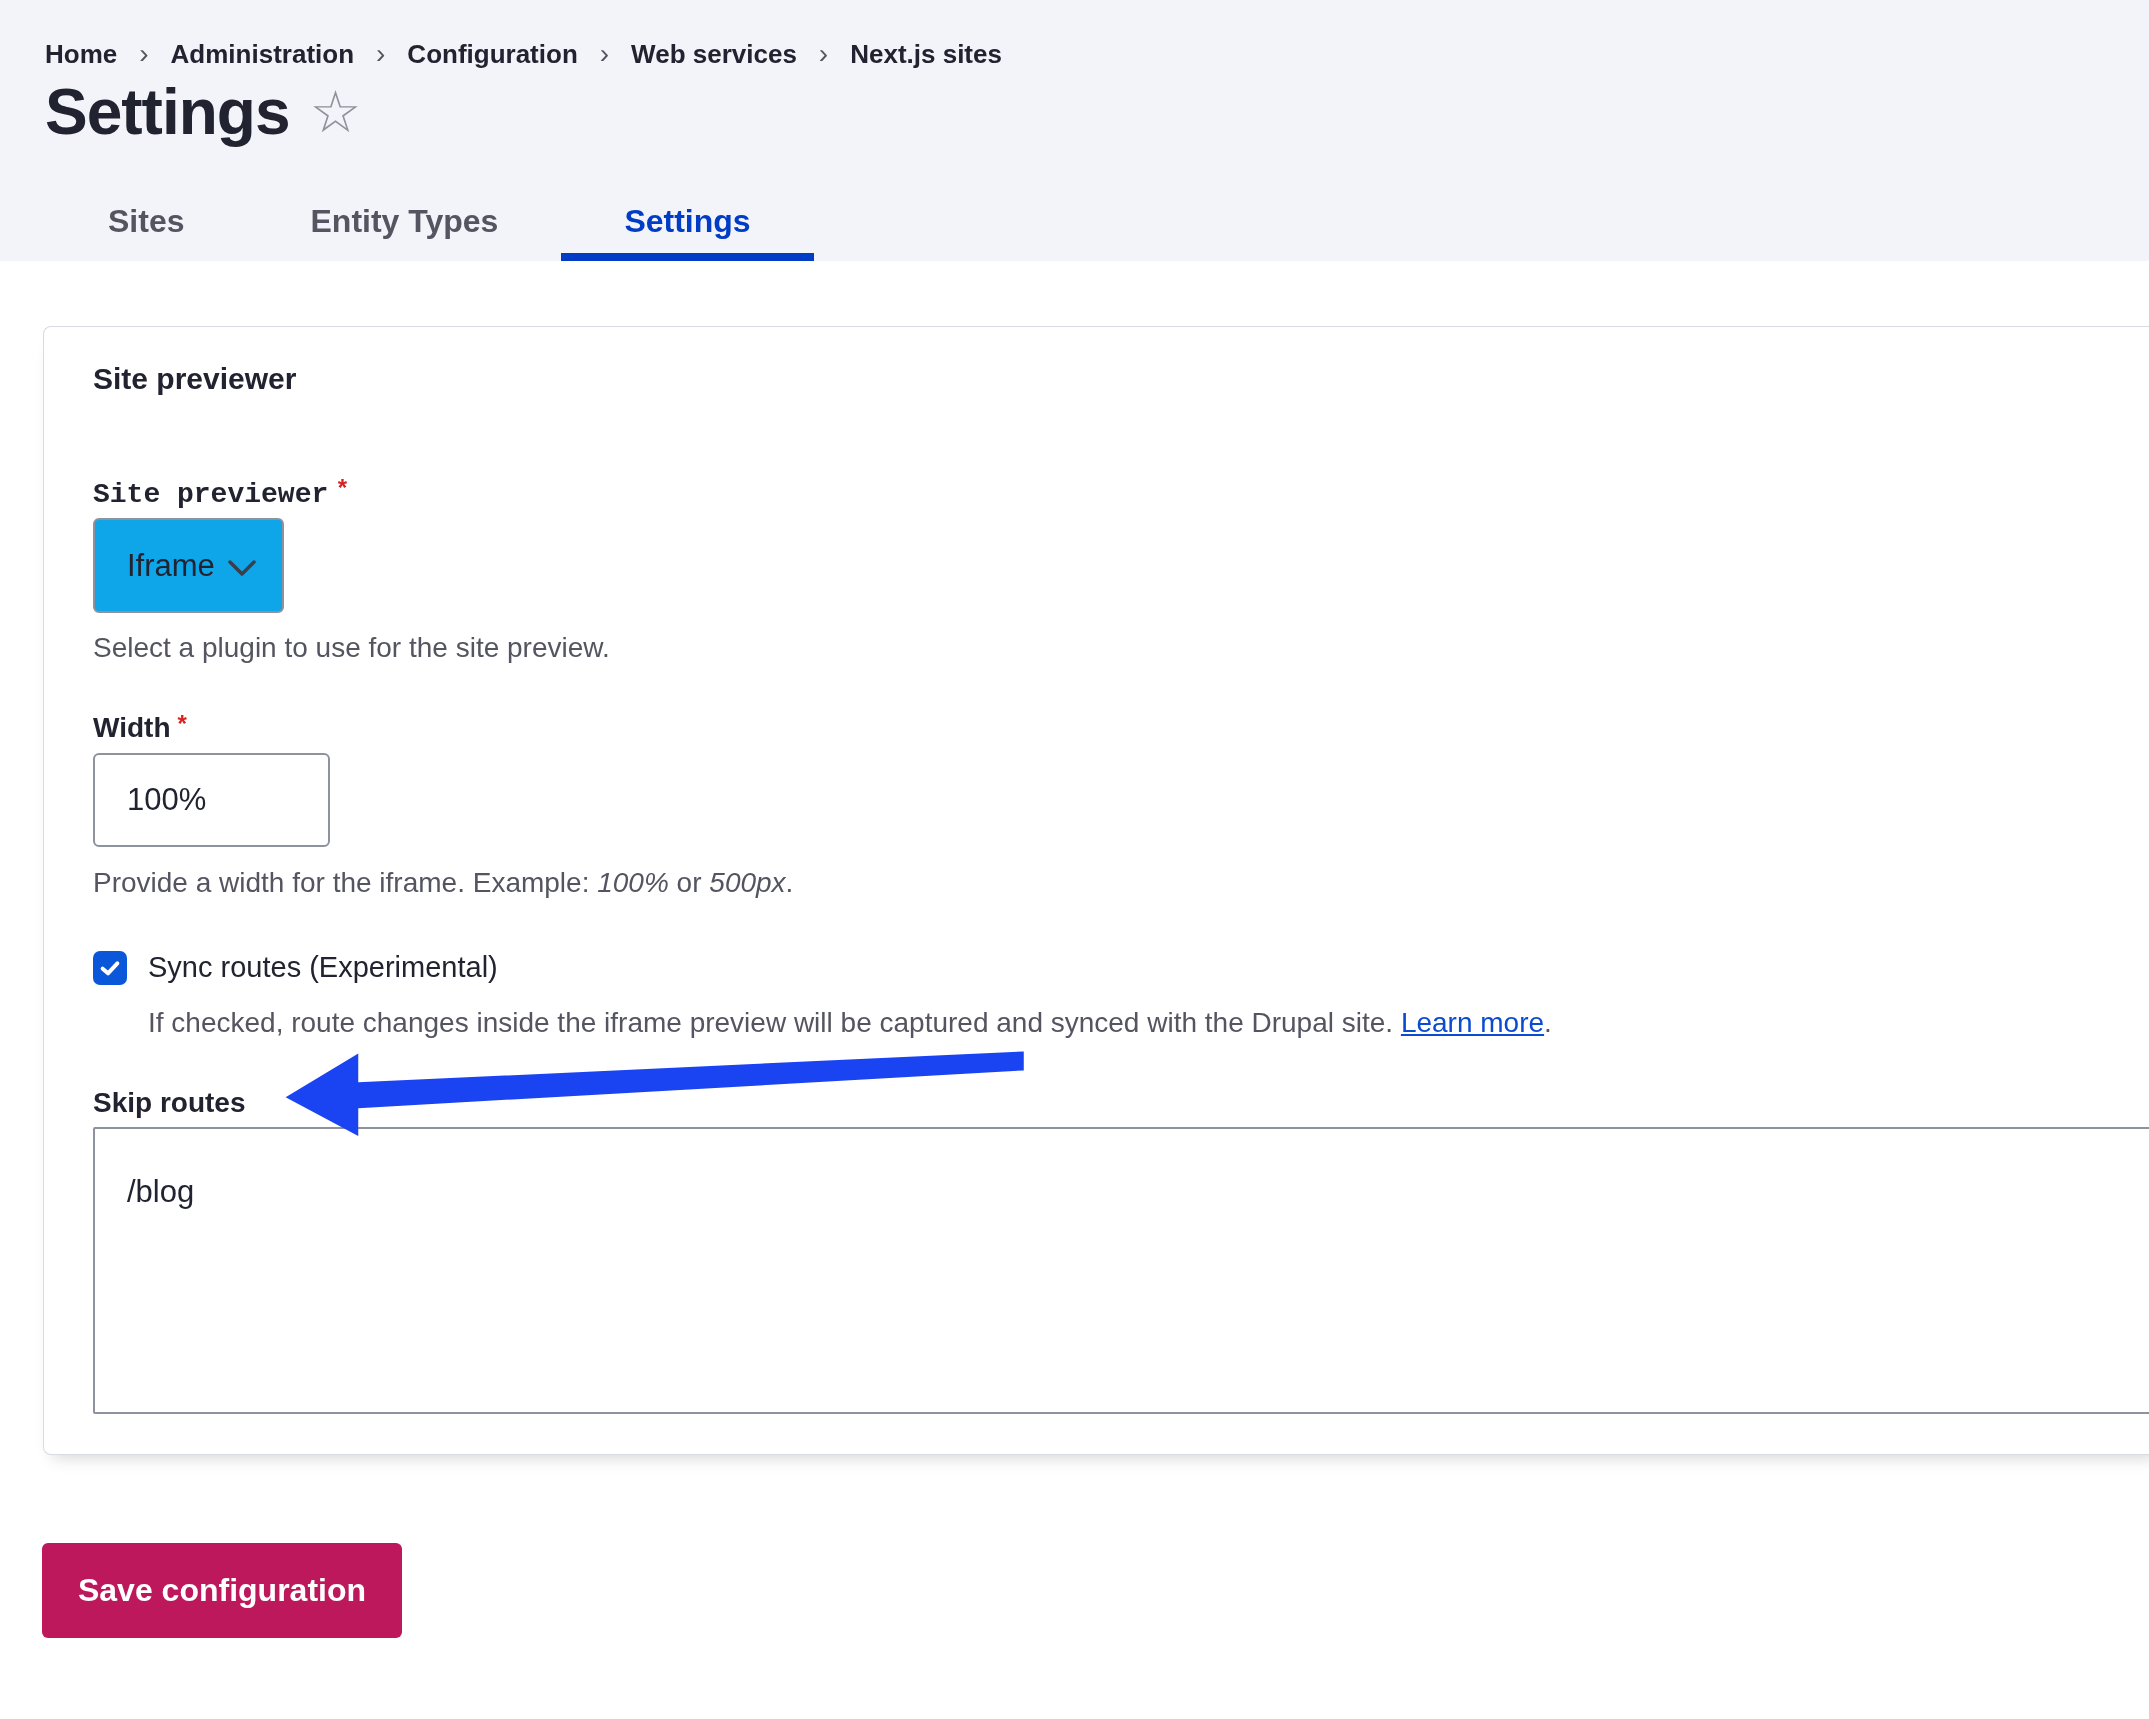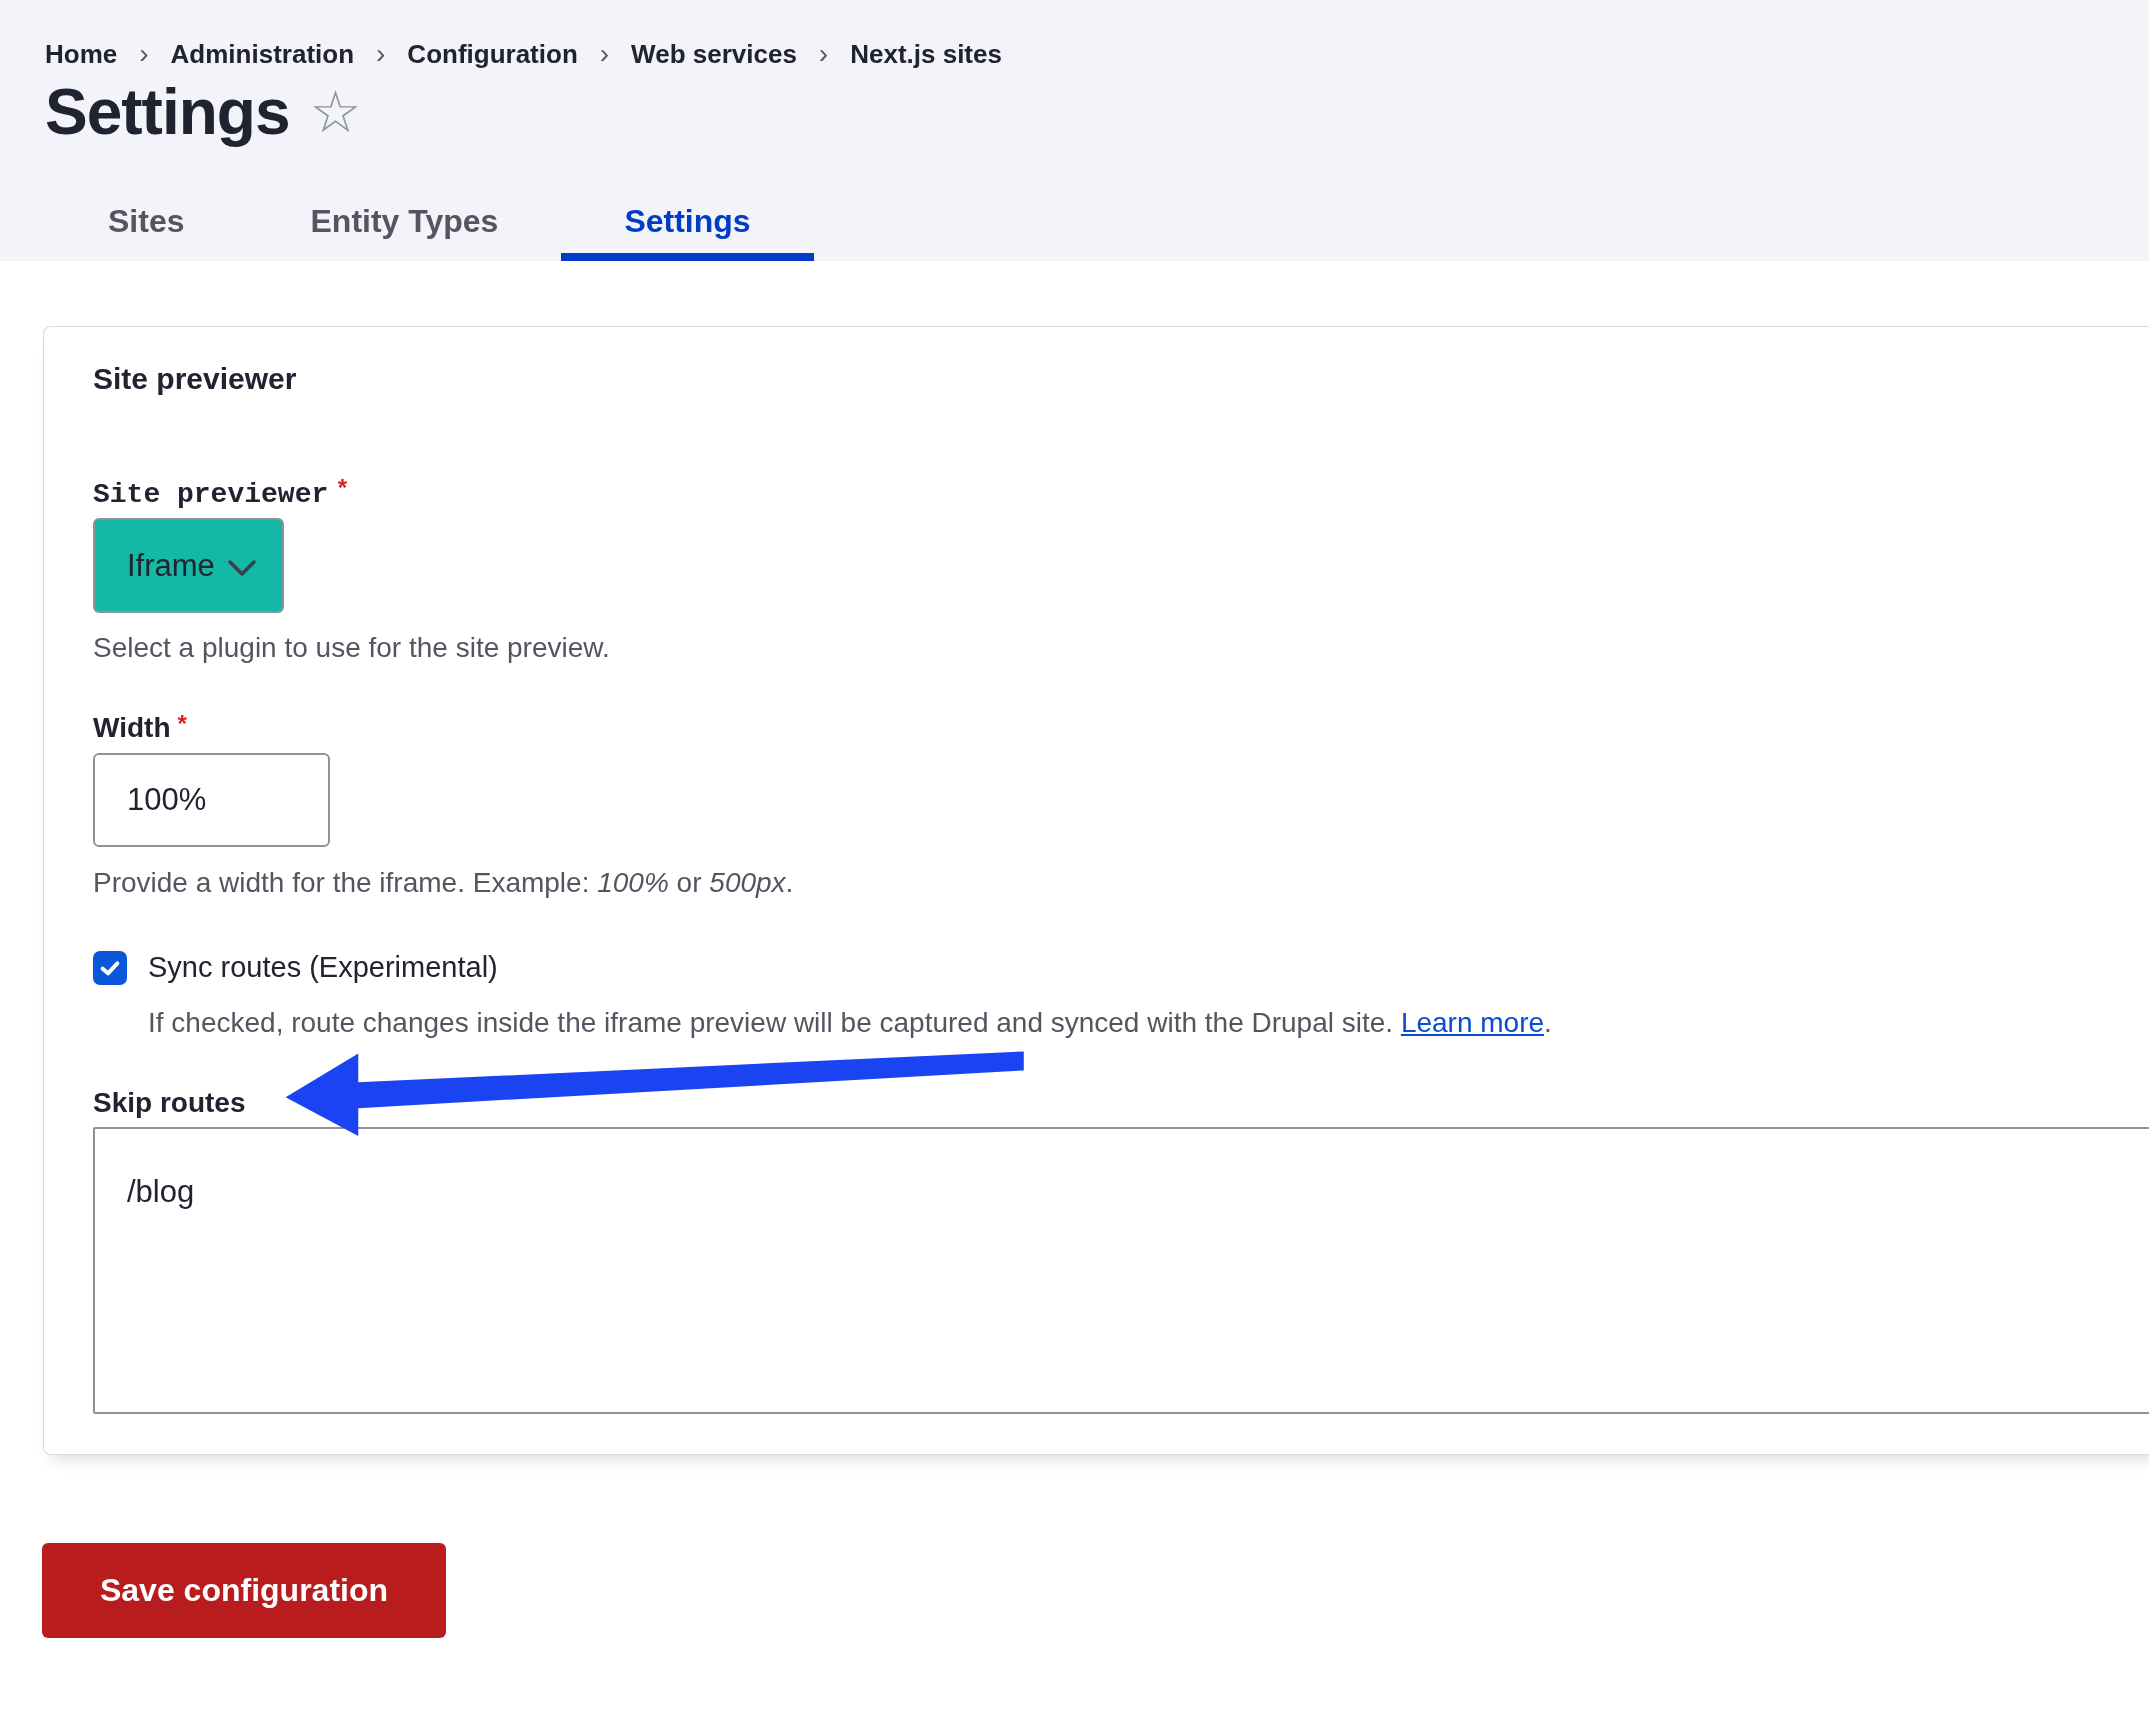--- a/index.html
+++ b/index.html
@@ -99,21 +99,21 @@
     position: relative;
     top: -5px;
   }
   .lbl-previewer { margin-top: 82px; font-family: Liberation Mono, monospace; }
   .select-box {
     margin-top: 6px;
     width: 191px;
     height: 95px;
     border: 2px solid #8e929c;
     border-radius: 6px;
-    background: #14b8a6;
+    background: #0ea5e9;
     display: flex;
     align-items: center;
     padding-left: 32px;
     cursor: pointer;
   }
   .select-box .sel-text { font-size: 31px; color: #222330; }
   .select-box svg { margin-left: 12px; margin-top: 4px; }
   .help {
     font-size: 28px;
     line-height: 32px;
@@ -177,23 +177,23 @@
     padding: 44px 32px;
     resize: none;
     background: #ffffff;
   }
   .help-4 { margin-top: 26px; }
 
   
   .save-btn {
     display: block;
     margin: 88px 0 0 42px;
-    width: 404px;
+    width: 360px;
     height: 95px;
-    background: #b91c1c;
+    background: #be185d;
     color: #ffffff;
     font-family: "Liberation Sans", sans-serif;
     font-size: 32px;
     font-weight: 700;
     border: none;
     border-radius: 6px;
     cursor: pointer;
   }
 
   

